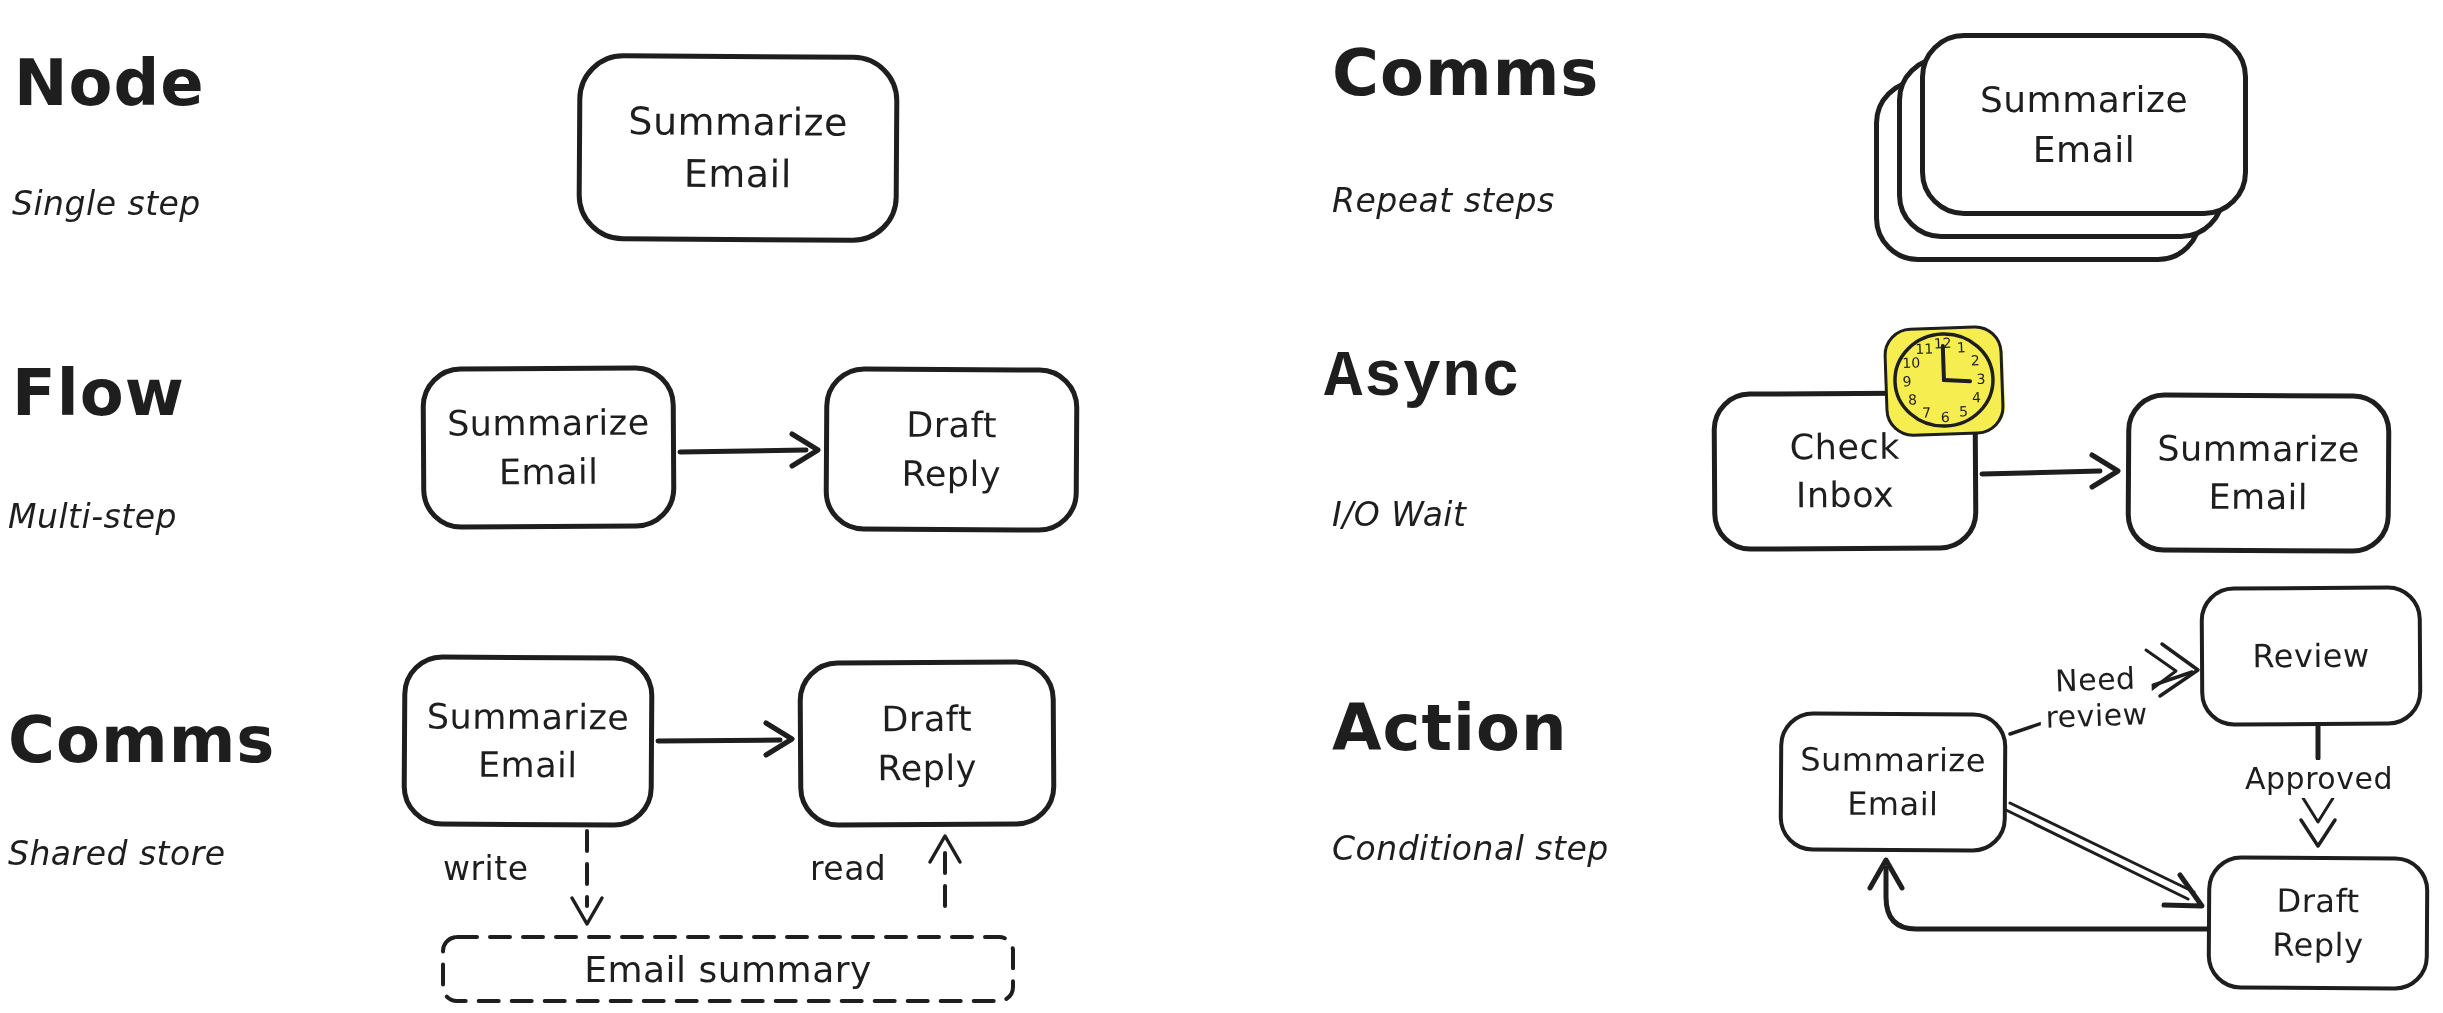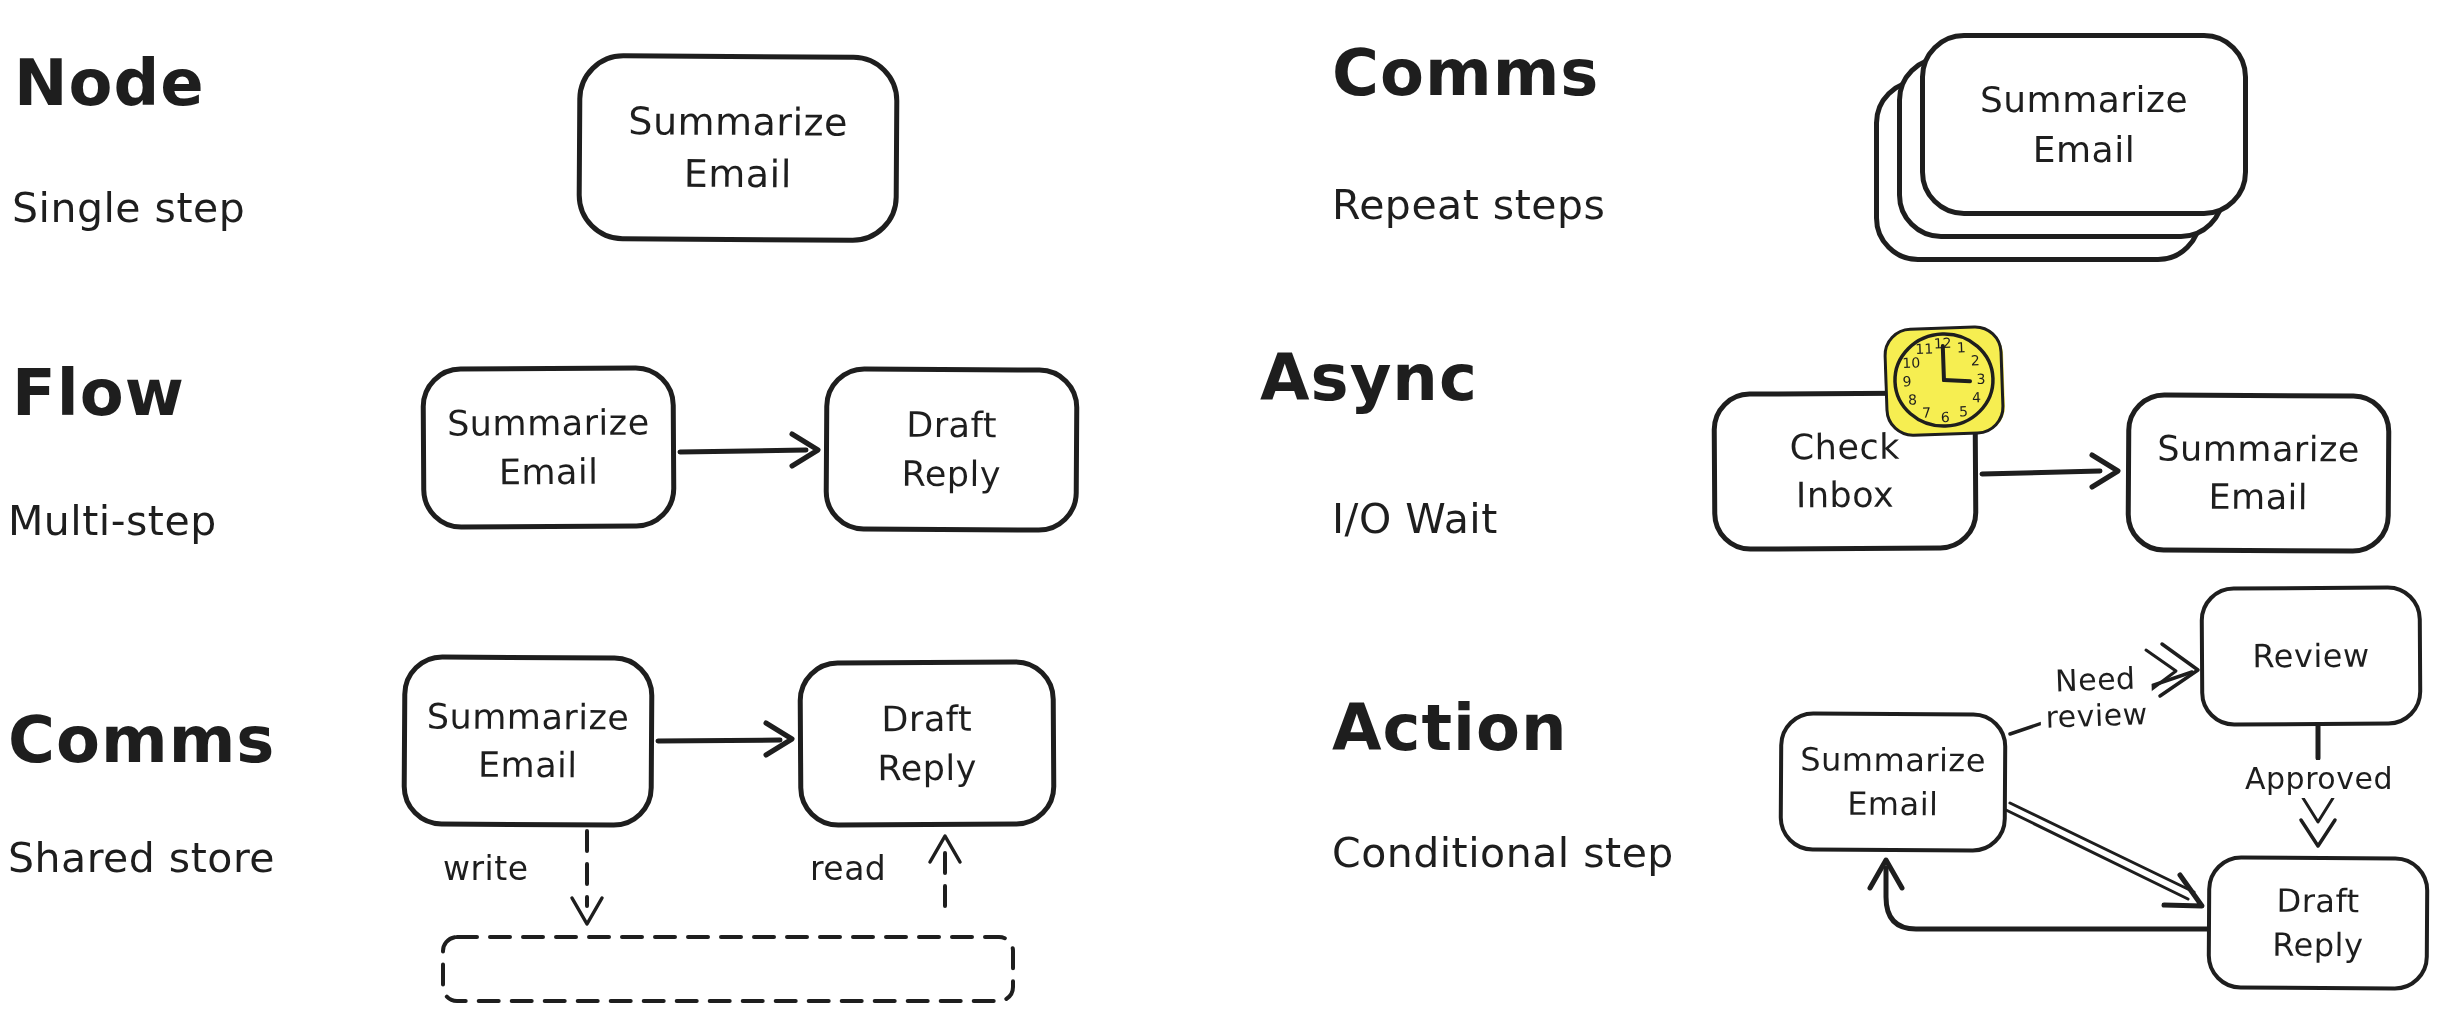--- a/index.html
+++ b/index.html
@@ -15,22 +15,22 @@
   .overlay{position:absolute;left:0;top:0;z-index:1;}
   .ln{stroke:var(--ink);stroke-width:5;fill:none;stroke-linecap:round;stroke-linejoin:round;}
   .ln3{stroke-width:3;}
   .ln35{stroke-width:3.5;}
   .dash{stroke-dasharray:20 13;stroke-width:4;}
   .t{
     position:absolute;z-index:2;font-size:64px;font-weight:700;line-height:1.05;
     letter-spacing:1px;white-space:pre-line;
   }
   .s{
-    position:absolute;z-index:2;font-size:41px;font-weight:400;line-height:1.15;
-    letter-spacing:.5px;white-space:pre-line;
+    position:absolute;z-index:2;font-size:33px;font-weight:400;line-height:1.15;
+    letter-spacing:.5px;white-space:pre-line;font-style:italic;
   }
   .box{
     position:absolute;z-index:2;box-sizing:border-box;background:var(--paper);
     border:5px solid var(--ink);display:flex;align-items:center;justify-content:center;
     text-align:center;white-space:pre-line;line-height:1.38;letter-spacing:.5px;
   }
   .f38{font-size:38px;} .f36{font-size:36px;} .f35{font-size:35px;} .f32{font-size:32px;}
   .b4{border-width:4px;}
   .rA{transform:rotate(.35deg);} .rB{transform:rotate(-.35deg);}
   .lab{
@@ -116,29 +116,30 @@
 Reply</div>
 
   <div class="t" style="left:8px;top:707px;">Comms</div>
   <div class="s" style="left:8px;top:835px;">Shared store</div>
   <div class="box f35 rA" style="left:402px;top:655px;width:252px;height:172px;border-radius:40px;">Summarize
 Email</div>
   <div class="box f35 rB" style="left:798px;top:660px;width:258px;height:167px;border-radius:40px;">Draft
 Reply</div>
   <div class="lab" style="left:443px;top:849px;">write</div>
   <div class="lab" style="left:810px;top:849px;">read</div>
+  <div class="note" style="left:443px;top:937px;width:570px;height:64px;">Email summary</div>
 
   <div class="t" style="left:1332px;top:40px;">Comms</div>
   <div class="s" style="left:1332px;top:182px;">Repeat steps</div>
   <div class="box" style="left:1874px;top:79px;width:328px;height:183px;border-radius:44px;z-index:2;"></div>
   <div class="box" style="left:1897px;top:56px;width:328px;height:183px;border-radius:44px;z-index:3;"></div>
   <div class="box f36" style="left:1920px;top:33px;width:328px;height:183px;border-radius:44px;z-index:4;">Summarize
 Email</div>
 
-  <div class="t" style="left:1260px;top:345px;">Async</div>
+  <div class="t" style="left:1324px;top:345px;font-family:Liberation Mono, monospace;">Async</div>
   <div class="s" style="left:1332px;top:496px;">I/O Wait</div>
   <div class="box f35 rB" style="left:1712px;top:391px;width:266px;height:160px;border-radius:38px;">Check
 Inbox</div>
   <div class="box f35 rA" style="left:2126px;top:393px;width:265px;height:160px;border-radius:38px;">Summarize
 Email</div>
 
   <svg class="clock" style="left:1884px;top:324px;" width="124" height="114" viewBox="0 0 124 114">
     <rect x="10" y="6" width="110" height="104" rx="26" fill="#e9dd3f"></rect>
     <rect x="2" y="4" width="116" height="106" rx="26" fill="#f6ee51" stroke="#1e1e1e" stroke-width="3"></rect>
     <ellipse cx="60" cy="56" rx="49" ry="46" fill="none" stroke="#1e1e1e" stroke-width="3.5"></ellipse>

